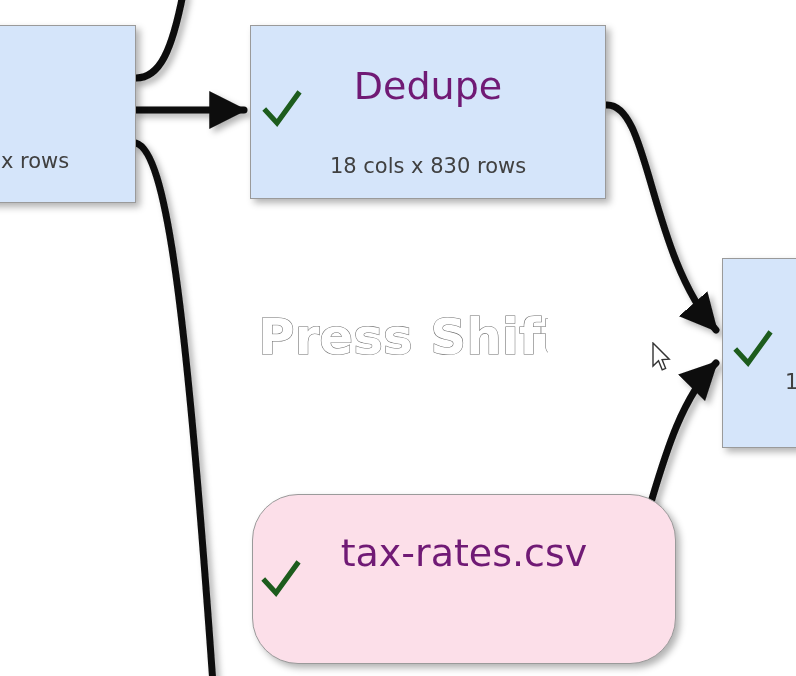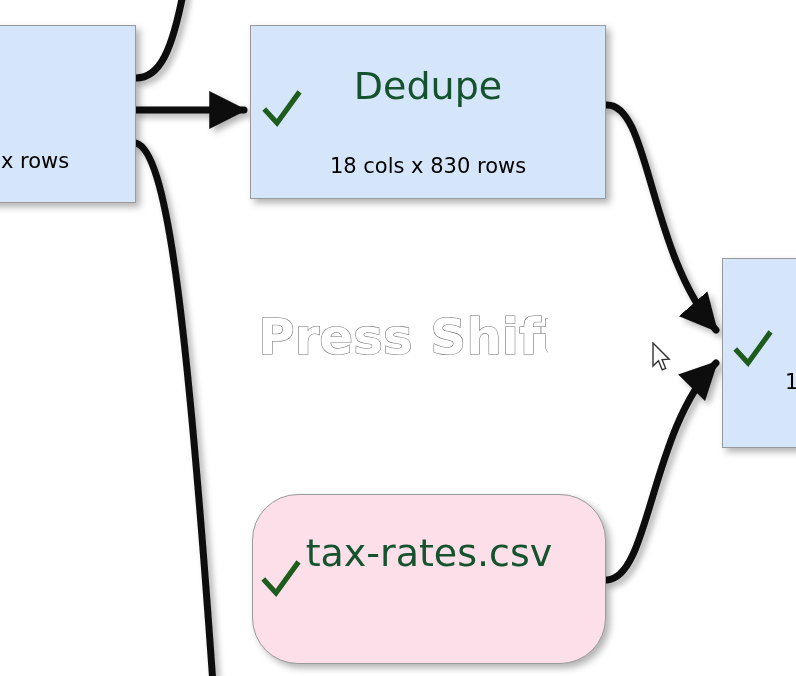--- a/index.html
+++ b/index.html
@@ -35,31 +35,31 @@
   .node.rect   { border-radius: 0; }
   .node.rounded{ border-radius: 46px; }
   .node.blue   { background: #d5e5fa; }
   .node.pink   { background: #fcdfe9; }
 
   .node-title {
     position: absolute;
     left: 0;
     right: 0;
     text-align: center;
-    color: #14532d;
+    color: #701a75;
     font-size: 38px;
     line-height: 44px;
     white-space: nowrap;
   }
   .node-sub {
     position: absolute;
     left: 0;
     right: 0;
     text-align: center;
-    color: #000000;
+    color: #404040;
     font-size: 21px;
     line-height: 26px;
     white-space: nowrap;
   }
 
   
   .node-title.pin-left, .node-sub.pin-left { text-align: left; }
 
   
   .check {
@@ -138,21 +138,21 @@
     <div class="node-title" style="top:38px;">Dedupe</div>
     <div class="node-sub" style="top:119px;margin-top:8px;">18 cols x 830 rows</div>
   </div>
 
   <div class="check" style="left:260px; top:88px;">
     <svg viewBox="0 0 44 44">
       <path d="M 6 23 L 17 35 L 38 6" fill="none" stroke="#1d5c1d" stroke-width="5.2" stroke-linecap="square" stroke-linejoin="miter"></path>
     </svg>
   </div>
 
-  <div class="node rounded pink" style="left:252px; top:494px; width:354px; height:170px;">
+  <div class="node rounded pink" style="left:252px; top:494px; width:424px; height:170px;">
     <div class="node-title" style="top:36px;">tax-rates.csv</div>
   </div>
 
   <div class="check" style="left:259px; top:558px;">
     <svg viewBox="0 0 44 44">
       <path d="M 6 23 L 17 35 L 38 6" fill="none" stroke="#1d5c1d" stroke-width="5.2" stroke-linecap="square" stroke-linejoin="miter"></path>
     </svg>
   </div>
 
   <div class="node rect blue" style="left:722px; top:258px; width:134px; height:190px;">

